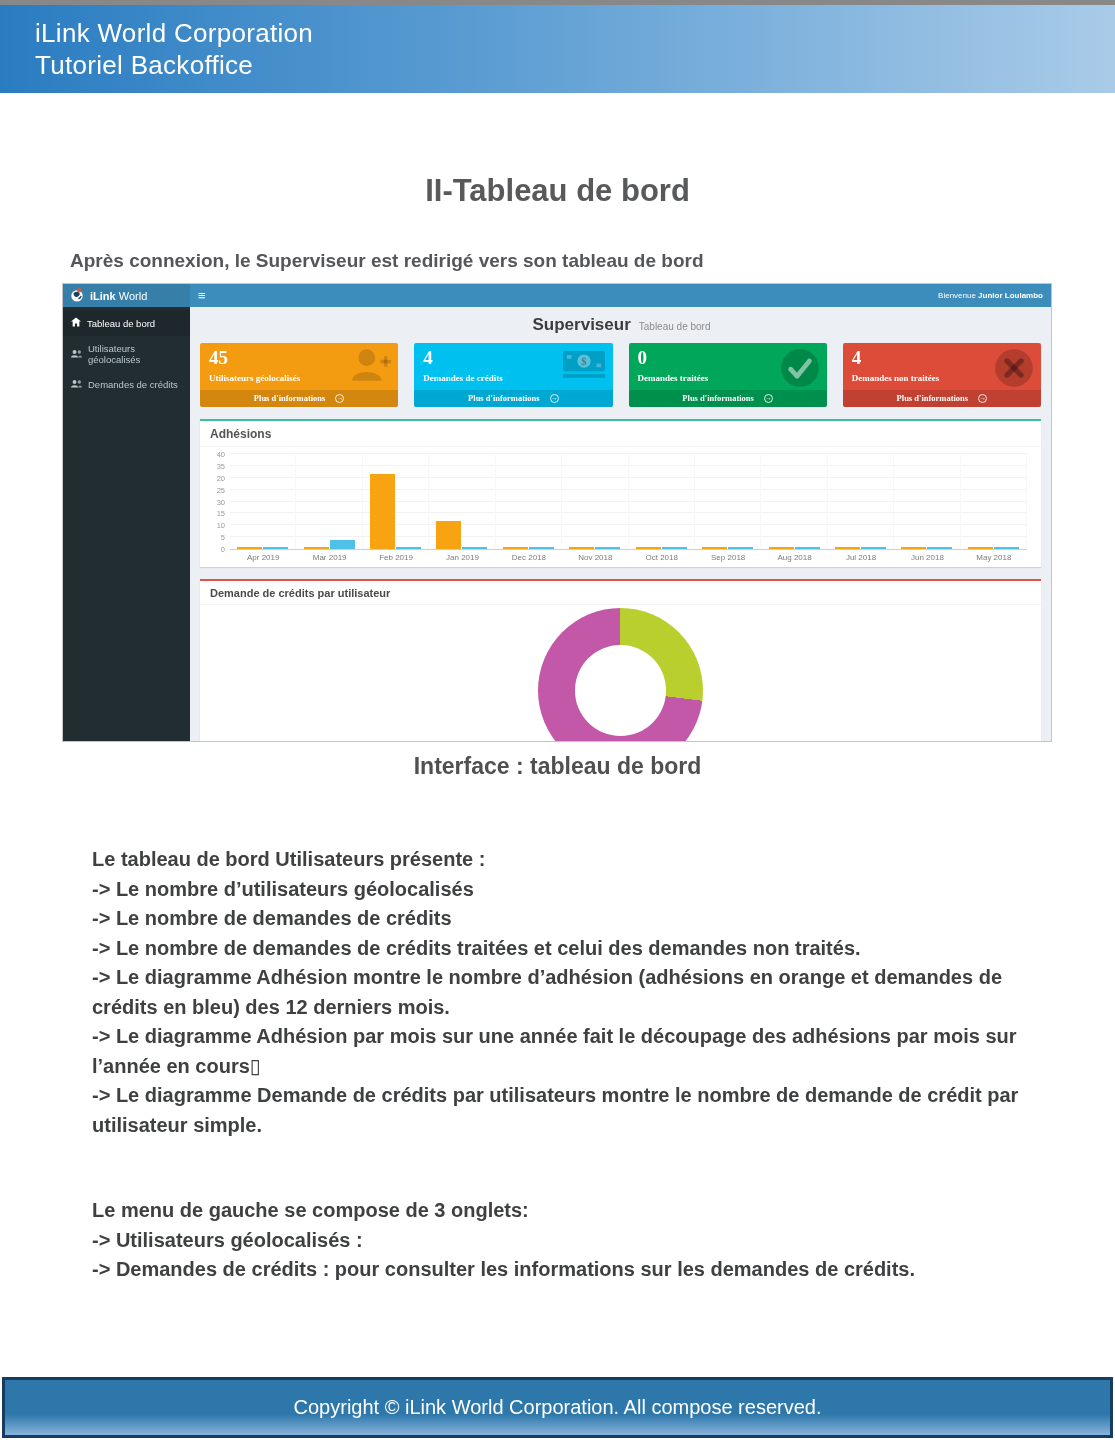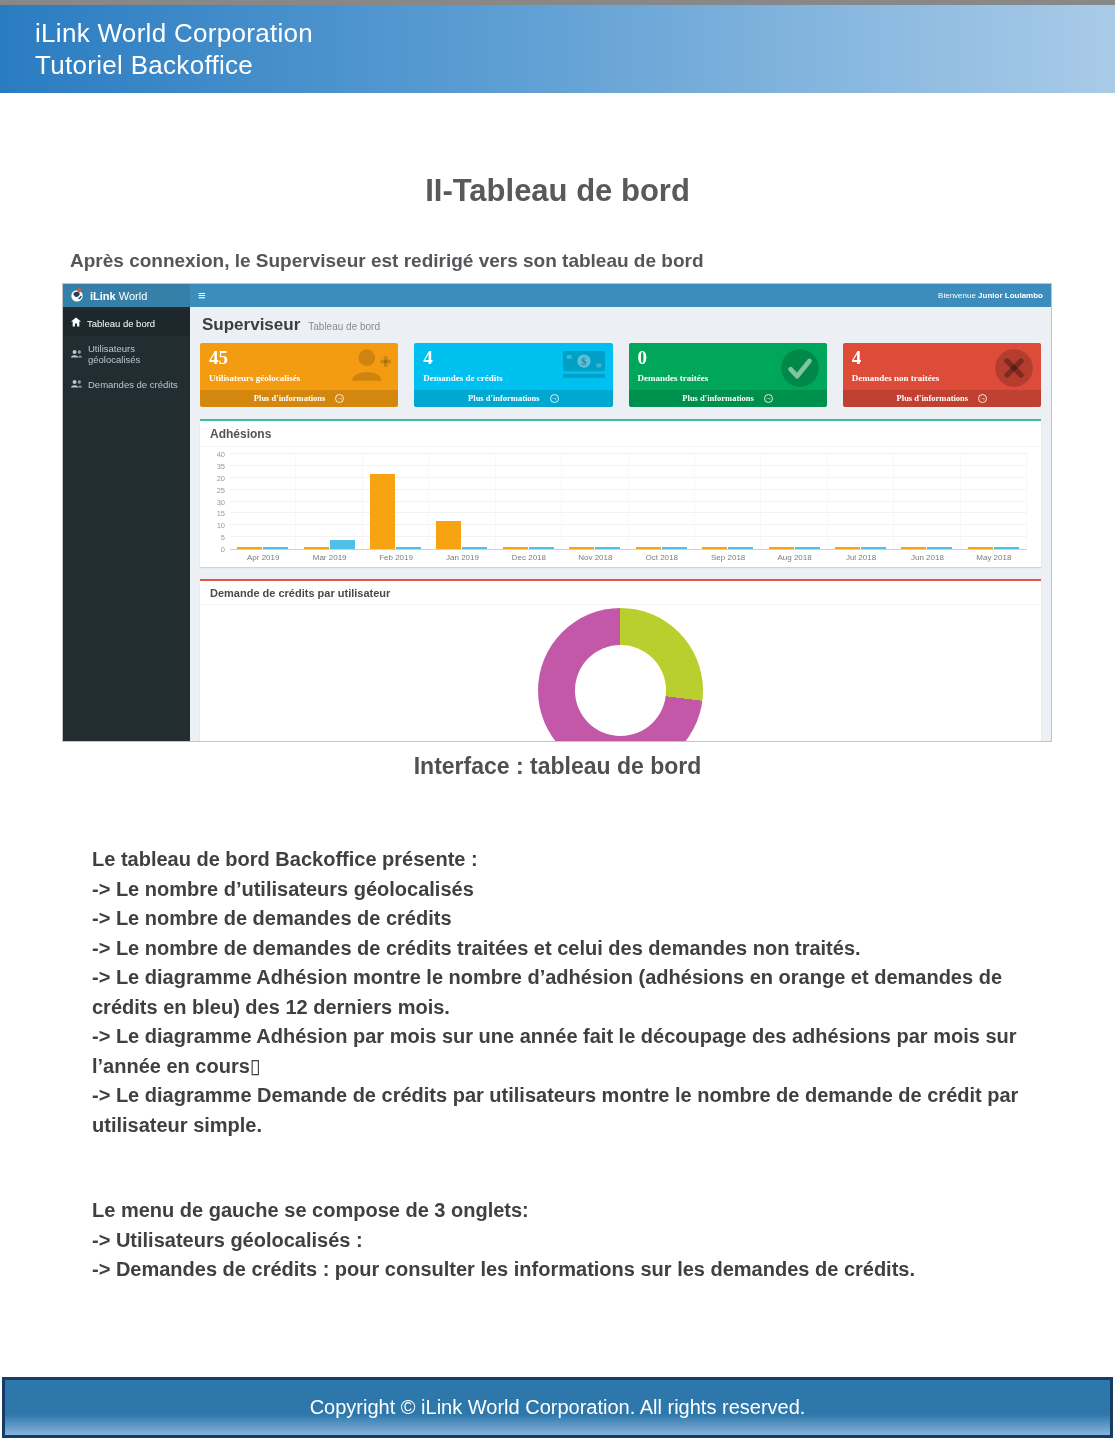--- a/index.html
+++ b/index.html
@@ -26,21 +26,21 @@
     justify-content:space-between; padding:0 8px; }
   .hamburger { font-size:13px; line-height:1; cursor:pointer; }
   .welcome { font-size:8px; }
   .shot-body { flex:1; display:flex; min-height:0; }
   .sidebar { width:127px; background:#222d32; flex:none; padding-top:3px; }
   .side-item { display:flex; align-items:center; gap:6px; padding:7px 8px; font-size:9.5px;
     color:#b8c7ce; cursor:pointer; }
   .side-item.active { background:#1e282c; color:#fff; }
   .side-item svg { flex:none; }
   .content { flex:1; min-width:0; padding:6px 10px 0 10px; display:flex; flex-direction:column; }
-  .content-header { display:flex; align-items:baseline; gap:8px; margin:2px 0 8px 2px; }
+  .content-header { display:flex; align-items:baseline; gap:8px; margin:2px 0 8px 2px;justify-content:center; }
   .ch-title { font-size:17px; font-weight:bold; color:#3d3d3d; }
   .ch-sub { font-size:10px; color:#8a8a8a; }
 
   .cards { display:grid; grid-template-columns:repeat(4,1fr); gap:16px; flex:none; }
   .card { position:relative; color:#fff; border-radius:2px; overflow:hidden;font-family:Liberation Serif, serif; }
   .card-body { position:relative; height:47px; padding:4px 9px 0 9px; }
   .card-val { font-size:19px; font-weight:bold; line-height:21px; }
   .card-label { font-size:9px; font-weight:bold; margin-top:5px; }
   .card-icon { position:absolute; right:7px; top:5px; }
   .card-footer { background:rgba(0,0,0,0.13); font-size:8.5px; font-weight:bold; text-align:center;
@@ -318,29 +318,29 @@
             </div>
           </section>
         </div>
       </main>
     </div>
   </div>
 
   <div class="caption">Interface : tableau de bord</div>
 
   <div class="bodytext" id="bodytext">
-      <div class="bt-line">Le tableau de bord Backoffice présente :</div>
+      <div class="bt-line">Le tableau de bord Utilisateurs présente :</div>
       <div class="bt-line">-&gt; Le nombre d’utilisateurs géolocalisés</div>
       <div class="bt-line">-&gt; Le nombre de demandes de crédits</div>
       <div class="bt-line">-&gt; Le nombre de demandes de crédits traitées et celui des demandes non traités.</div>
       <div class="bt-line">-&gt; Le diagramme Adhésion montre le nombre d’adhésion (adhésions en orange et demandes de crédits en bleu) des 12 derniers mois.</div>
       <div class="bt-line">-&gt; Le diagramme Adhésion par mois sur une année fait le découpage des adhésions par mois sur l’année en cours▯</div>
       <div class="bt-line">-&gt; Le diagramme Demande de crédits par utilisateurs montre le nombre de demande de crédit par utilisateur simple.</div>
       <div class="bt-line blank"></div>
       <div class="bt-line">Le menu de gauche se compose de 3 onglets:</div>
       <div class="bt-line">-&gt; Utilisateurs géolocalisés :</div>
       <div class="bt-line">-&gt; Demandes de crédits : pour consulter les informations sur les demandes de crédits.</div>
     </div>
 
   <footer class="footer">
-    <span>Copyright © iLink World Corporation. All rights reserved.</span>
+    <span>Copyright © iLink World Corporation. All compose reserved.</span>
   </footer>
 </div>
 
 </body></html>

